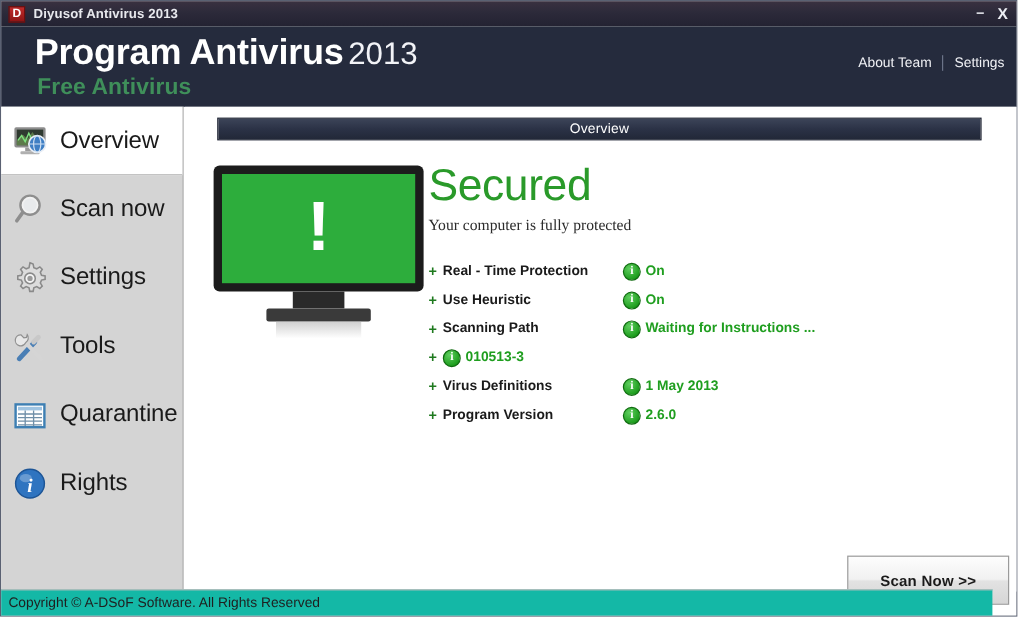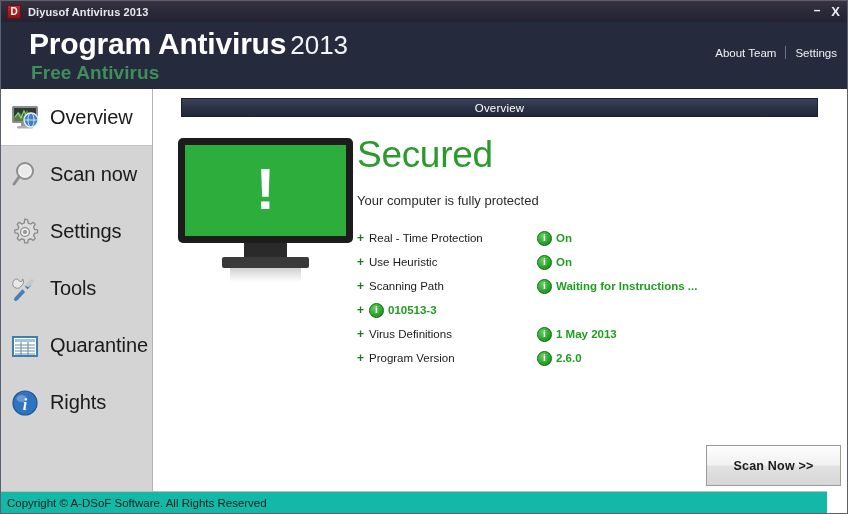--- a/index.html
+++ b/index.html
@@ -153,49 +153,49 @@
     background: linear-gradient(180deg, rgba(170,170,170,.55), rgba(170,170,170,0));
   }
 
   
   .status { position: absolute; left: 203px; top: 47px; width: 470px; }
   .status-title {
     color: #2a9a2a; font-size: 37px; font-weight: normal;
     line-height: 1; letter-spacing: -0.3px;
   }
   .status-sub {
-    margin-top: 20px; color: #2b2b2b; font-size: 13px;
+    margin-top: 7px; color: #2b2b2b; font-size: 13px; font-family: Liberation Serif, serif;
   }
   .rows { margin-top: 18px; }
   .row {
     display: flex; align-items: center; height: 24px;
   }
   .row-plus {
     width: 12px; color: #1f7a1f; font-size: 12px; font-weight: bold;
   }
   .row-label {
-    width: 168px; font-size: 11.5px; font-weight: normal; color: #1a1a1a;
+    width: 150px; font-size: 11.5px; font-weight: bold; color: #1a1a1a;
     white-space: nowrap;
   }
   .info-badge {
     width: 15px; height: 15px; border-radius: 50%;
     background: radial-gradient(circle at 35% 30%, #5fce5f, #1f9e1f 70%, #137a13);
     border: 1px solid #0f6b0f;
     color: #ffffff; font-size: 10px; font-weight: bold;
     font-family: "Liberation Serif", serif;
     display: flex; align-items: center; justify-content: center;
     line-height: 1; flex: 0 0 15px;
   }
   .row-value {
     margin-left: 4px; font-size: 11.5px; font-weight: bold;
     color: #1f9e1f; white-space: nowrap;
   }
 
   .scan-btn {
-    position: absolute; left: 552px; top: 356px;
+    position: absolute; left: 552px; top: 374px;
     width: 135px; height: 41px;
     background: linear-gradient(180deg, #fdfdfd 0%, #f1f1f1 48%, #e2e2e2 52%, #d6d6d6 100%);
     border: 1px solid #9a9a9a;
     display: flex; align-items: center; justify-content: center;
     font-size: 12.5px; font-weight: bold; color: #1a1a1a;
     cursor: pointer; letter-spacing: .2px;
   }
 
   
   .footer {

